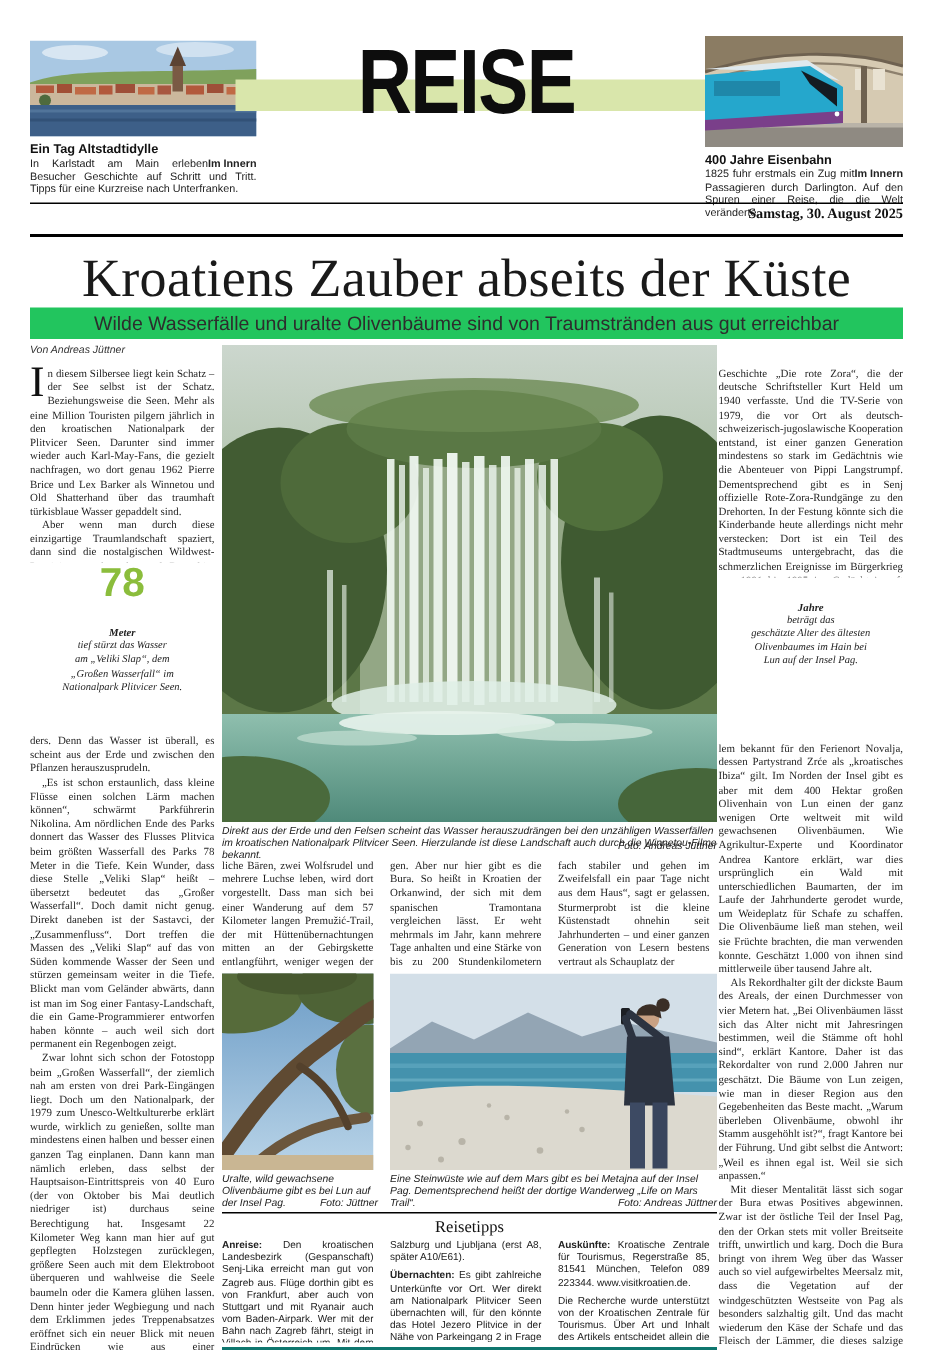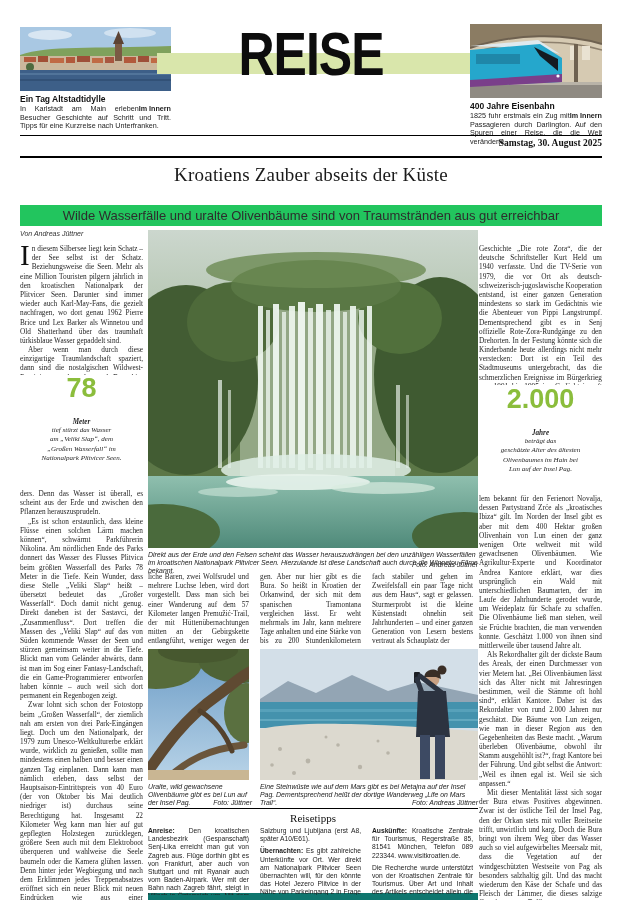--- a/index.html
+++ b/index.html
@@ -23,21 +23,21 @@
   #reise-title {
     position:absolute; left:0; right:0; top:24px; text-align:center;
     font-family:"Liberation Sans",sans-serif; font-weight:bold; font-size:50px; line-height:1;
     letter-spacing:-1px; color:#0d0d0d; transform:scaleY(1.22); transform-origin:top center;
   }
   .rule { position:absolute; left:20px; right:20px; background:#000; }
   #rule-1 { top:135px; height:1px; }
   #date-line { position:absolute; right:20px; top:138px; font-size:9.5px; font-weight:bold; color:#111;margin-left:28px; }
   #rule-2 { top:156px; height:2px; }
 
-  #headline { position:absolute; left:0; right:0; top:164px; text-align:center; font-size:19px; font-weight:normal; color:#1a1a1a; letter-spacing:.2px; }
+  #headline { position:absolute; left:0; right:0; top:164px; text-align:center; font-size:36px; font-weight:normal; color:#1a1a1a; letter-spacing:.2px; }
   #subhead-band { position:absolute; left:20px; top:205px; width:582px; height:21px; background:#22c55e; }
   #subhead { font-family:"Liberation Sans",sans-serif; font-size:13px; line-height:21px; text-align:center; color:#2d2d2d; }
   #byline { position:absolute; left:20px; top:230px; font-family:"Liberation Sans",sans-serif; font-style:italic; font-size:7px; color:#333; }
 
   
   .txt { font-size:7.3px; line-height:1.26; text-align:justify; overflow:hidden; }
   .txt p { text-indent:8px; }
   .txt p.noindent { text-indent:0; }
   .dropcap { float:left; font-size:29px; line-height:.82; font-weight:normal; padding-right:2px; color:#111; }
 
@@ -63,21 +63,21 @@
   #mid-col2 { position:absolute; left:0px;   top:342px; width:101px; height:74px; }
   #mid-col3 { position:absolute; left:112px; top:342px; width:101px; height:74px; }
   #mid-col4 { position:absolute; left:224px; top:342px; width:101px; height:74px; }
 
   #olive-photo { position:absolute; left:0; top:419px; width:101px; height:131px; }
   #beach-photo { position:absolute; left:112px; top:419px; width:218px; height:131px; }
   #olive-caption { position:absolute; left:0; top:553px; width:104px; height:24px; }
   #beach-caption { position:absolute; left:112px; top:553px; width:218px; height:24px; }
 
   
-  #tips { position:absolute; left:0; top:578px; width:330px; height:92px; border-top:1px solid #000; border-bottom:7px solid #0f766e; padding-top:3px; }
+  #tips { position:absolute; left:0; top:578px; width:330px; height:92px; border-top:1px solid #000; border-bottom:2px solid #0f766e; padding-top:3px; }
   #tips h2 { font-size:11px; font-weight:normal; text-align:center; margin-bottom:3px; color:#111; }
   #tips .cols { display:flex; gap:11px; }
   #tips .tcol { width:101px; font-family:"Liberation Sans",sans-serif; font-size:6.7px; line-height:1.22; text-align:justify; color:#222; overflow:hidden; height:68px; }
   #tips .tcol p { margin-bottom:4px; }
   #tips b { font-weight:bold; }
 
   svg { display:block; }
 </style>
 </head>
 <body>
@@ -313,21 +313,20 @@
       </div>
     </div>
   </div>
 
   <div id="col5-top" class="txt">
     <p class="noindent">Geschichte „Die rote Zora“, die der deutsche Schriftsteller Kurt Held um 1940 verfasste. Und die TV-Serie von 1979, die vor Ort als deutsch-schweizerisch-jugoslawische Kooperation entstand, ist einer ganzen Generation mindestens so stark im Gedächtnis wie die Abenteuer von Pippi Langstrumpf. Dementsprechend gibt es in Senj offizielle Rote-Zora-Rundgänge zu den Drehorten. In der Festung könnte sich die Kinderbande heute allerdings nicht mehr verstecken: Dort ist ein Teil des Stadtmuseums untergebracht, das die schmerzlichen Ereignisse im Bürgerkrieg von 1991 bis 1995 ins Gedächtnis ruft und an die streitbaren Uskoken erinnert, die vor knapp 400 Jahren gegen die Vorherrschaft der Venezianer revoltierten.</p>
 
   </div>
 
   <div id="stat-jahre">
-    <div class="stat-value">2.000</div>
     <div class="stat-unit">Jahre</div>
     <div class="stat-caption">beträgt das
 geschätzte Alter des ältesten
 Olivenbaumes im Hain bei
 Lun auf der Insel Pag.</div>
   </div>
 
   <div id="col5-bottom" class="txt">
     <p class="noindent">lem bekannt für den Ferienort Novalja, dessen Partystrand Zrće als „kroatisches Ibiza“ gilt. Im Norden der Insel gibt es aber mit dem 400 Hektar großen Olivenhain von Lun einen der ganz wenigen Orte weltweit mit wild gewachsenen Olivenbäumen. Wie Agrikultur-Experte und Koordinator Andrea Kantore erklärt, war dies ursprünglich ein Wald mit unterschiedlichen Baumarten, der im Laufe der Jahrhunderte gerodet wurde, um Weideplatz für Schafe zu schaffen. Die Olivenbäume ließ man stehen, weil sie Früchte brachten, die man verwenden konnte. Geschätzt 1.000 von ihnen sind mittlerweile über tausend Jahre alt.</p>
     <p>Als Rekordhalter gilt der dickste Baum des Areals, der einen Durchmesser von vier Metern hat. „Bei Olivenbäumen lässt sich das Alter nicht mit Jahresringen bestimmen, weil die Stämme oft hohl sind“, erklärt Kantore. Daher ist das Rekordalter von rund 2.000 Jahren nur geschätzt. Die Bäume von Lun zeigen, wie man in dieser Region aus den Gegebenheiten das Beste macht. „Warum überleben Olivenbäume, obwohl ihr Stamm ausgehöhlt ist?“, fragt Kantore bei der Führung. Und gibt selbst die Antwort: „Weil es ihnen egal ist. Weil sie sich anpassen.“</p>

